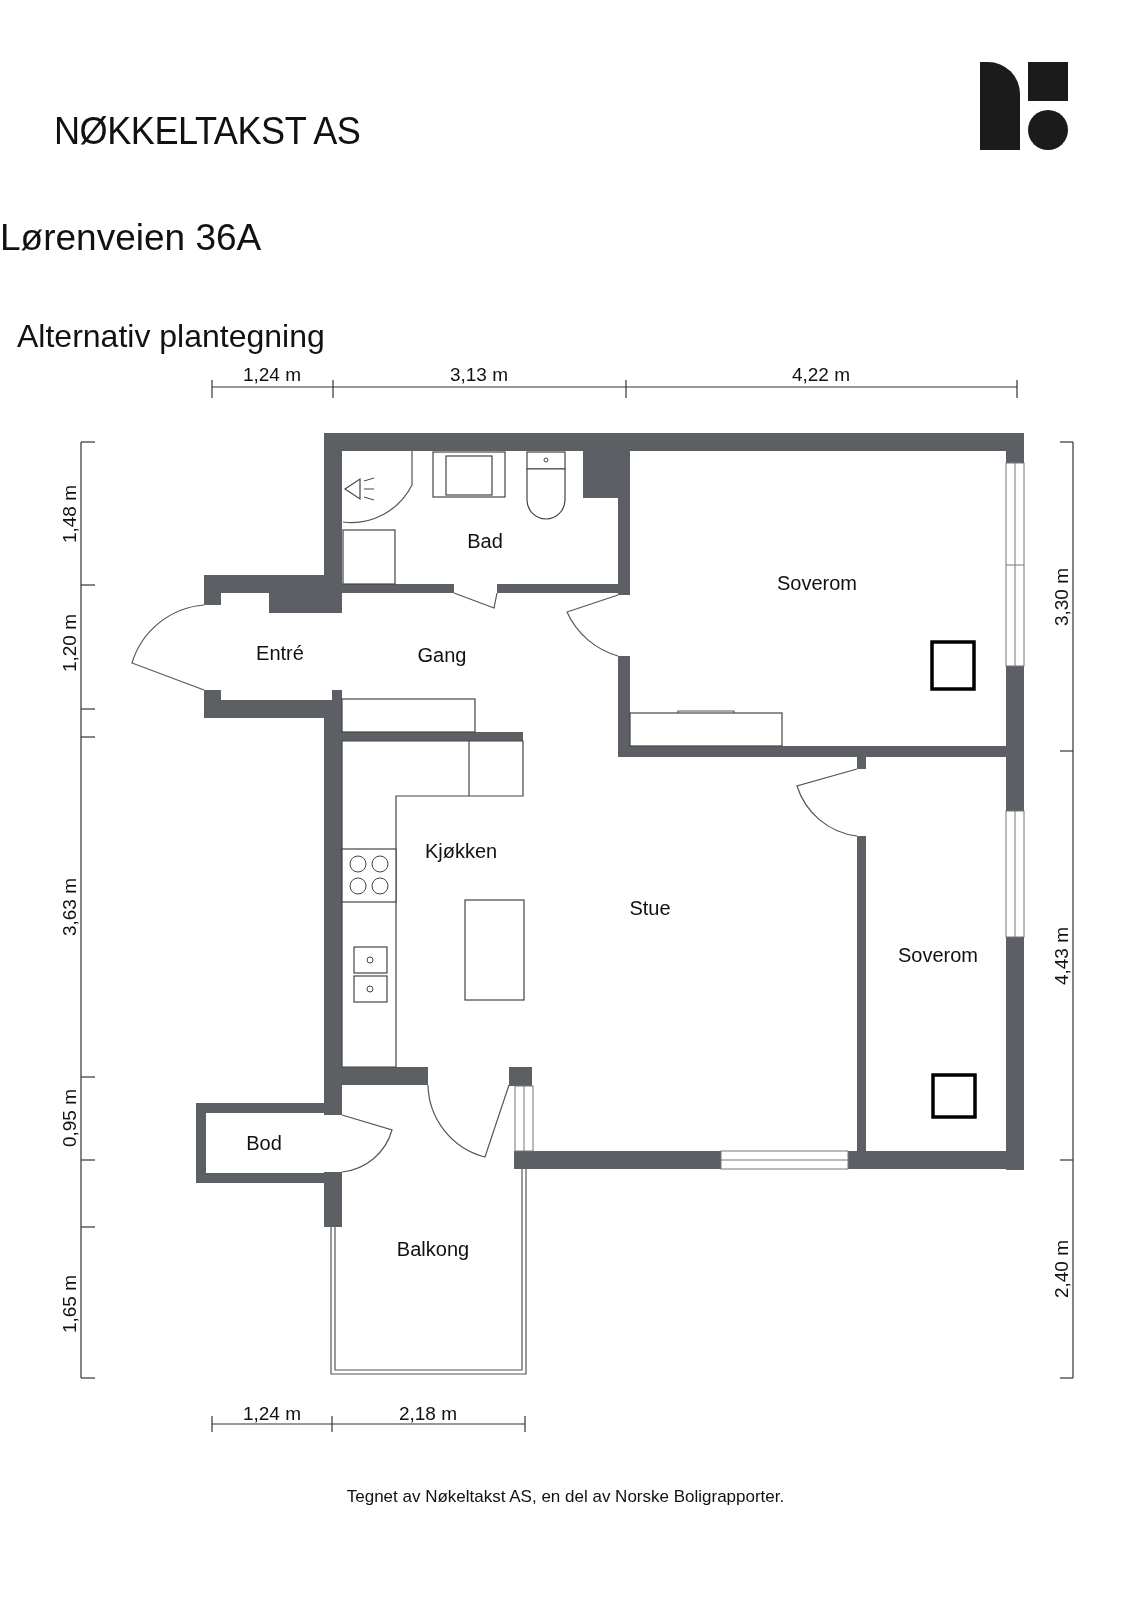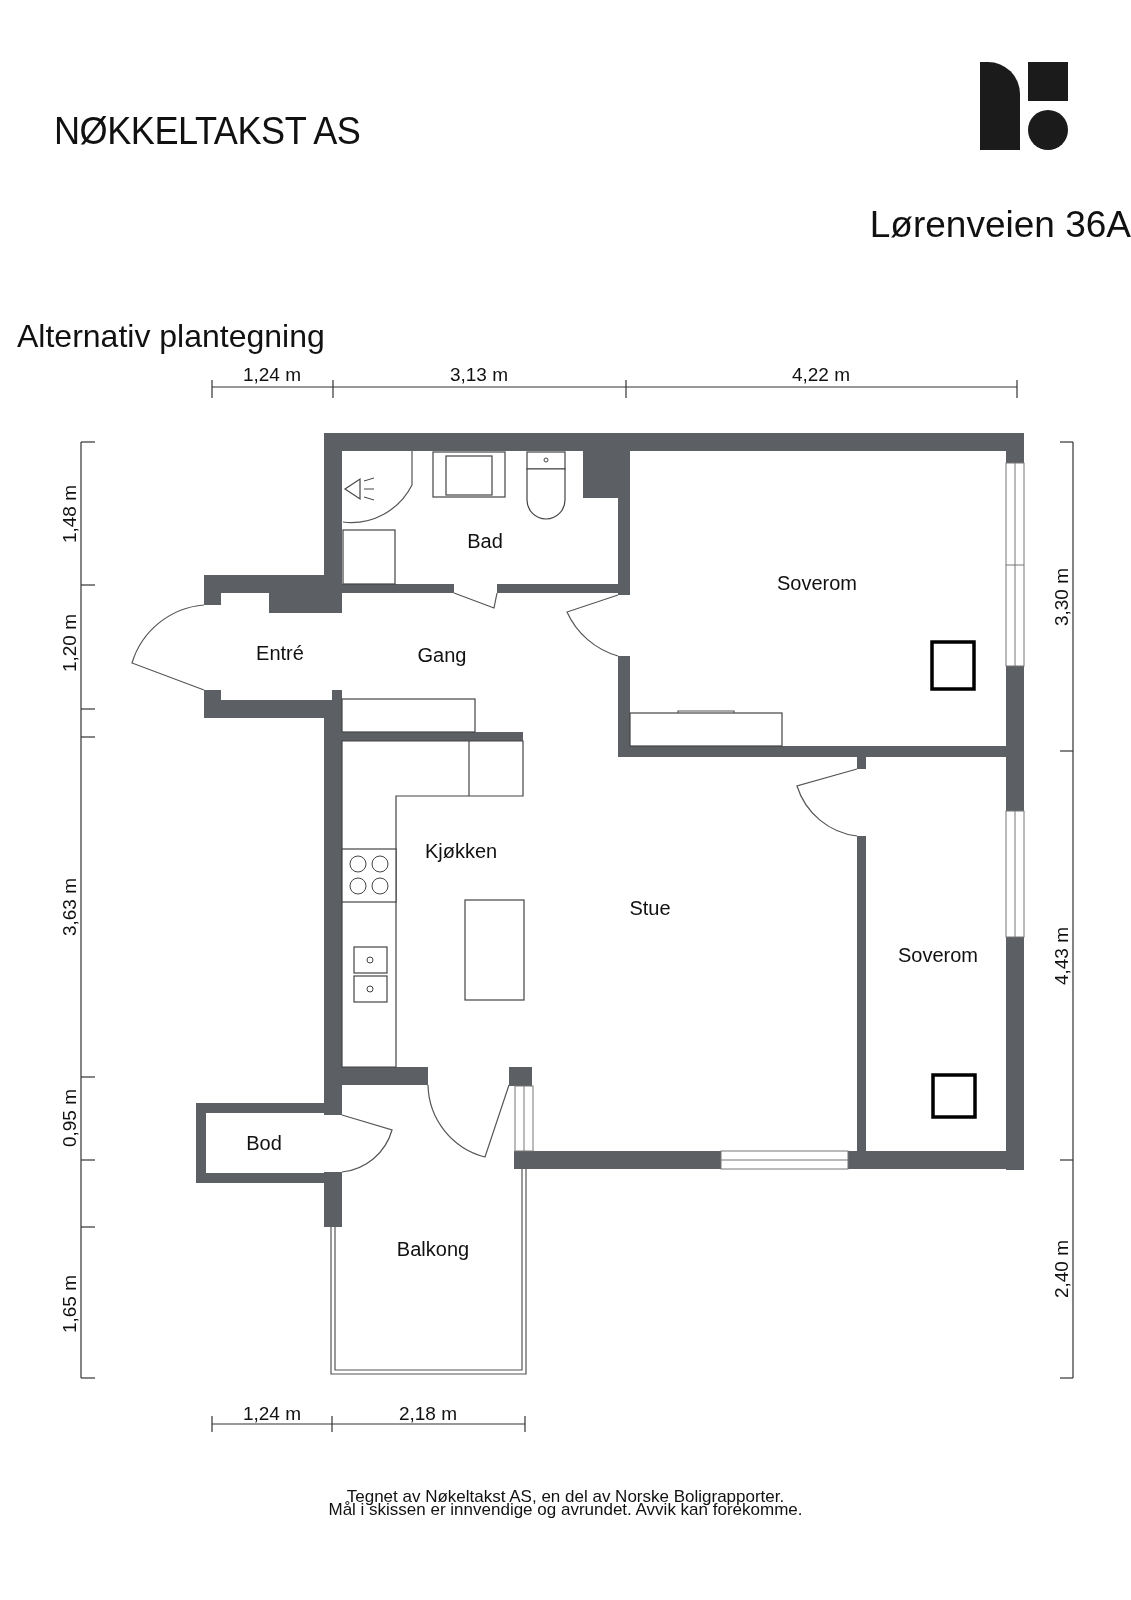--- a/index.html
+++ b/index.html
@@ -1,20 +1,20 @@
 <!DOCTYPE html>
 <html><head>
 <meta charset="utf-8">
 <style>
   html, body { margin: 0; padding: 0; background: #ffffff; }
   body { width: 1131px; height: 1600px; position: relative; overflow: hidden;
          font-family: "Liberation Sans", sans-serif; color: #111; }
   .abs { position: absolute; }
   .company { left: 54px; top: 110px; font-size: 38px; letter-spacing: -0.5px; transform: scaleX(0.95); transform-origin: left; }
-  .address { left: 0; width: 1131px; top: 204px; text-align: right; font-size: 37px; }
+  .address { left: 0; width: 1131px; top: 217px; text-align: left; font-size: 37px; }
   .subtitle { left: 17px; width: 1131px; top: 318px; text-align: left; font-size: 32px; }
   .footer { left: 0; width: 1131px; top: 1490px; text-align: center; font-size: 17px; line-height: 13px; }
   svg.plan { position: absolute; left: 0; top: 0; }
   .wall { fill: #5c5f64; }
   .fx { fill: #fff; stroke: #444; stroke-width: 1.2; }
   .thin { fill: none; stroke: #555; stroke-width: 1.2; }
   .dim { stroke: #333; stroke-width: 1.2; fill: none; }
   .dimtxt { font-family: "Liberation Sans", sans-serif; font-size: 19px; fill: #111; }
   .room { font-family: "Liberation Sans", sans-serif; font-size: 20px; fill: #111; }
 </style>
@@ -207,14 +207,13 @@
     <text class="room" x="461" y="858" text-anchor="middle">Kjøkken</text>
     <text class="room" x="650" y="915" text-anchor="middle">Stue</text>
     <text class="room" x="938" y="962" text-anchor="middle">Soverom</text>
     <text class="room" x="264" y="1150" text-anchor="middle">Bod</text>
     <text class="room" x="433" y="1256" text-anchor="middle">Balkong</text>
   </g>
 </svg>
 
 <div class="abs footer">
   <div>Tegnet av Nøkeltakst AS, en del av Norske Boligrapporter.</div>
-  <div>Mål i skissen er innvendige og avrundet. Avvik kan forekomme.</div>
 </div>
 
 </body></html>

